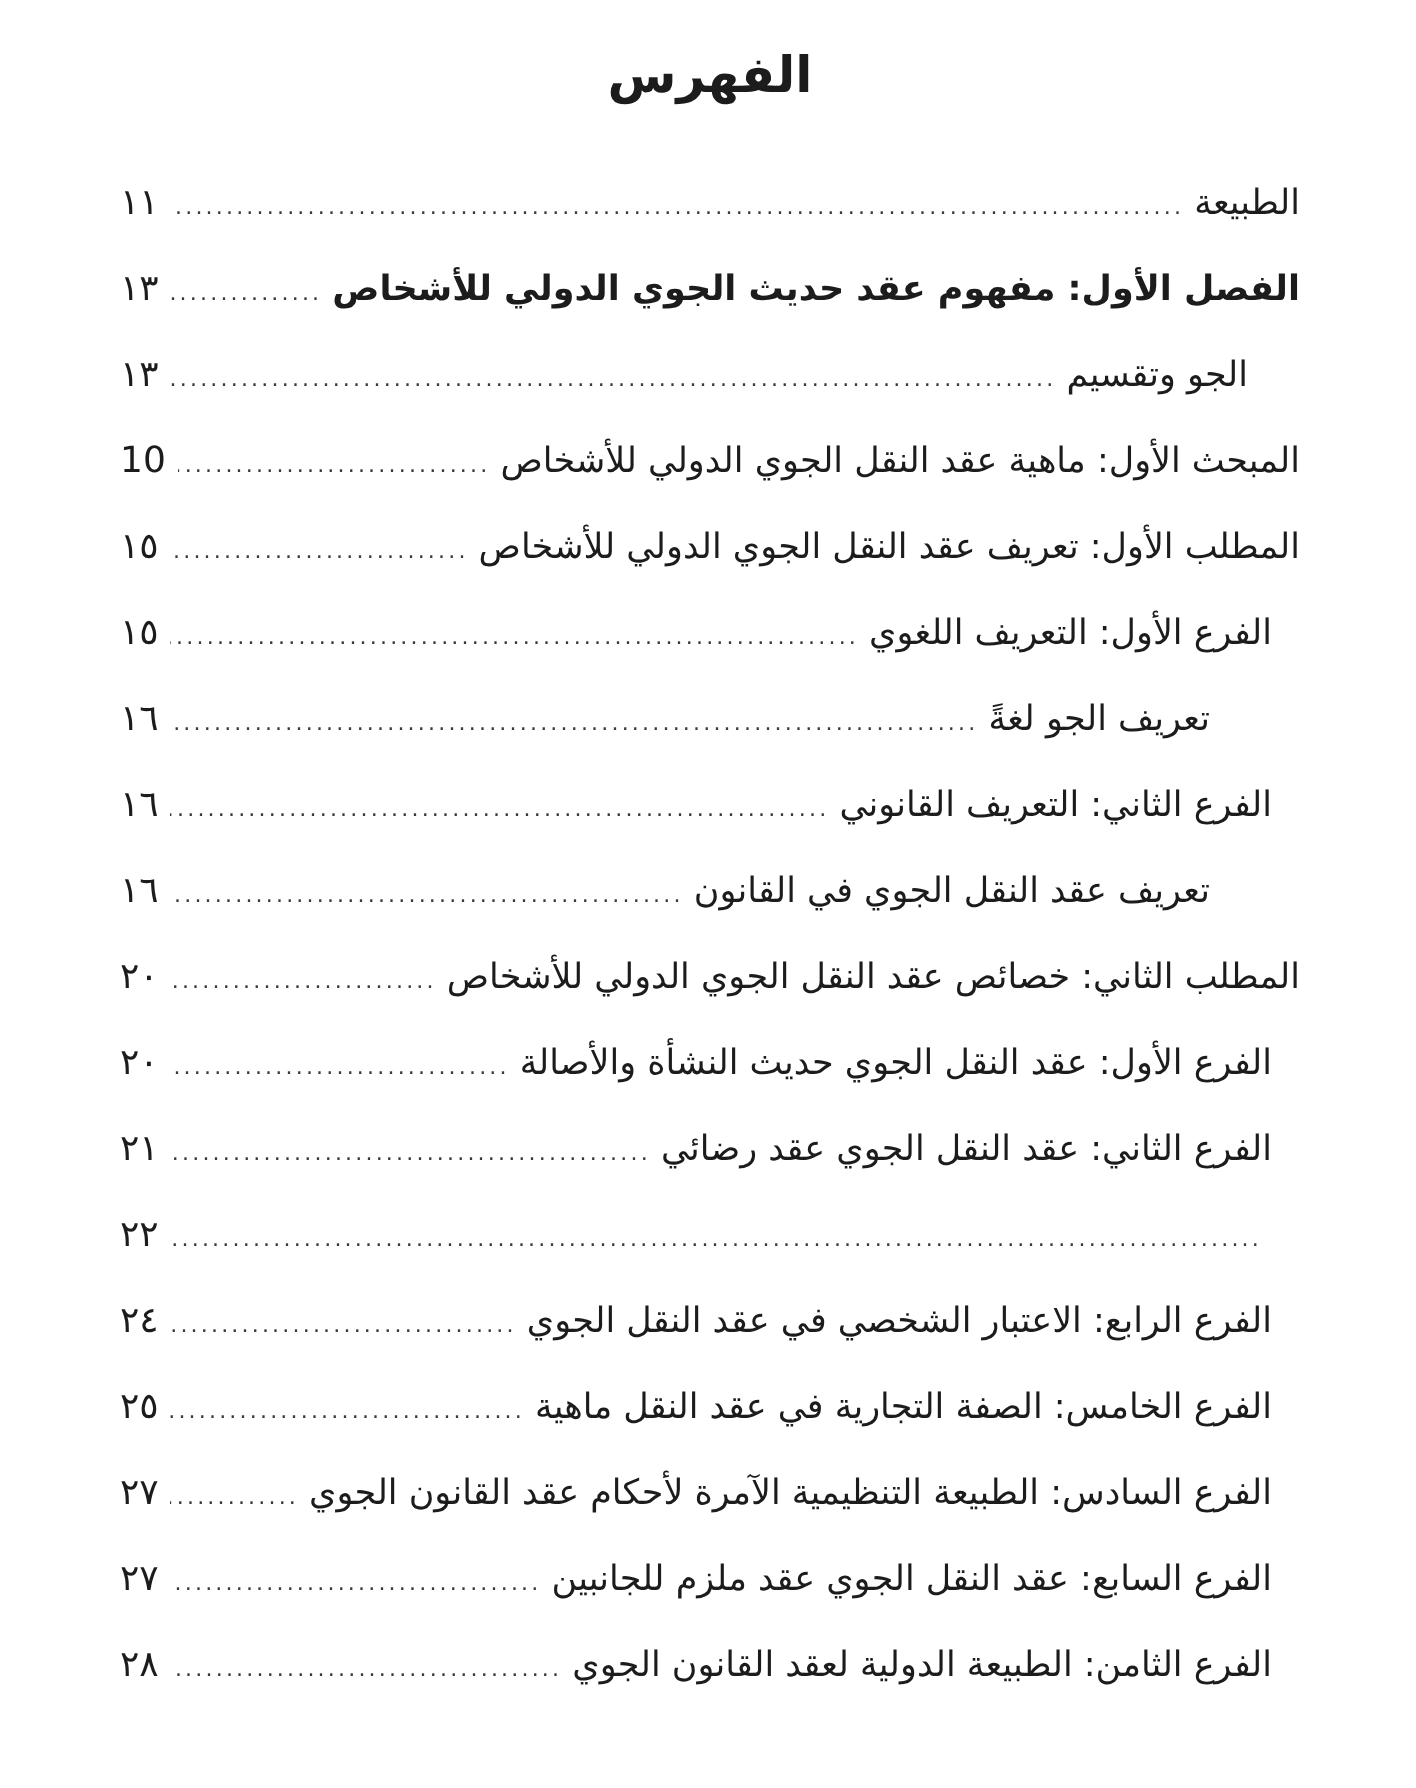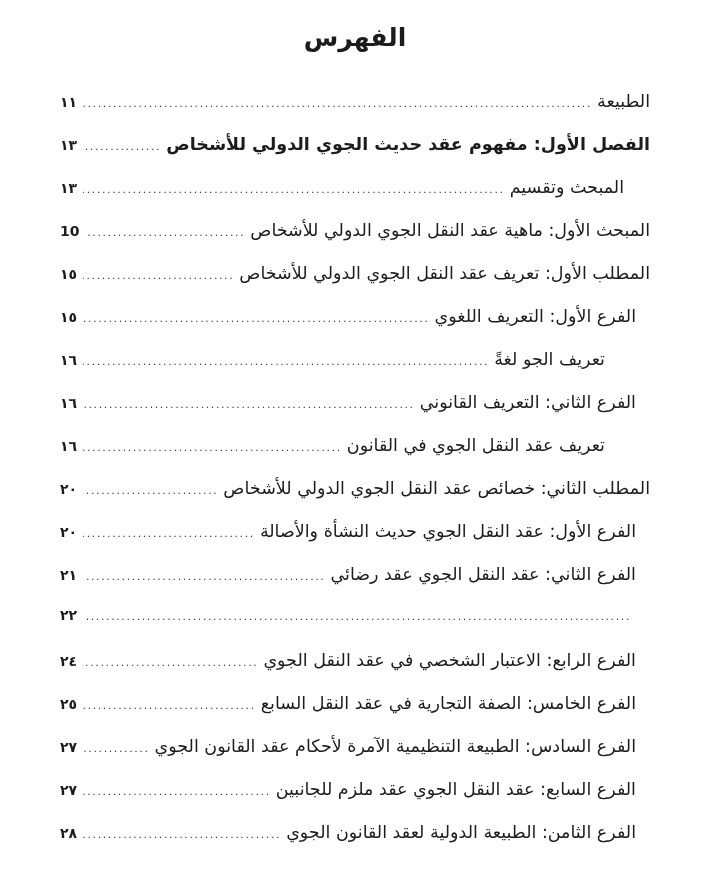--- a/index.html
+++ b/index.html
@@ -53,22 +53,21 @@
     overflow: hidden;
     white-space: nowrap;
     font-size: 11px;
     letter-spacing: 1.6px;
     color: #3a3a3a;
     margin: 0 5px 0 6px;
   }
   .page-num {
     flex: 0 0 auto;
     white-space: nowrap;
-    font-size: 14px;
-    font-weight: bold;
+    font-size: 18px;
   }
   
   .lvl-0 { padding-right: 0; }
   .lvl-1 { padding-right: 14px; }
   .lvl-2 { padding-right: 26px; }
   .lvl-3 { padding-right: 45px; }
 </style>
 </head>
 <body>
 
@@ -84,21 +83,21 @@
       <span class="page-num">١١</span>
     </div>
 
     <div class="row lvl-0 bold">
       <span class="title">الفصل الأول: مفهوم عقد حديث الجوي الدولي للأشخاص</span>
       <span class="dots">......................................................................................................................................................................</span>
       <span class="page-num">١٣</span>
     </div>
 
     <div class="row lvl-2">
-      <span class="title">المبحث وتقسيم</span>
+      <span class="title">الجو وتقسيم</span>
       <span class="dots">......................................................................................................................................................................</span>
       <span class="page-num">١٣</span>
     </div>
 
     <div class="row lvl-0">
       <span class="title">المبحث الأول: ماهية عقد النقل الجوي الدولي للأشخاص</span>
       <span class="dots">......................................................................................................................................................................</span>
       <span class="page-num">10</span>
     </div>
 
@@ -155,21 +154,21 @@
       <span class="page-num">٢٢</span>
     </div>
 
     <div class="row lvl-1">
       <span class="title">الفرع الرابع: الاعتبار الشخصي في عقد النقل الجوي</span>
       <span class="dots">......................................................................................................................................................................</span>
       <span class="page-num">٢٤</span>
     </div>
 
     <div class="row lvl-1">
-      <span class="title">الفرع الخامس: الصفة التجارية في عقد النقل السابع</span>
+      <span class="title">الفرع الخامس: الصفة التجارية في عقد النقل ماهية</span>
       <span class="dots">......................................................................................................................................................................</span>
       <span class="page-num">٢٥</span>
     </div>
 
     <div class="row lvl-1">
       <span class="title">الفرع السادس: الطبيعة التنظيمية الآمرة لأحكام عقد القانون الجوي</span>
       <span class="dots">......................................................................................................................................................................</span>
       <span class="page-num">٢٧</span>
     </div>
 

